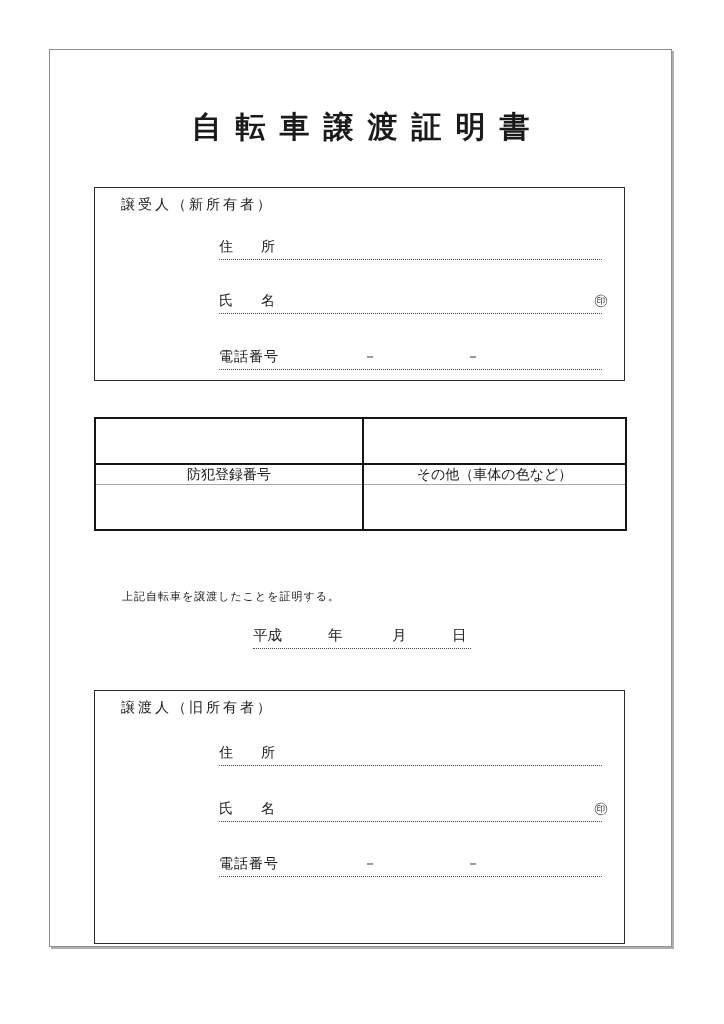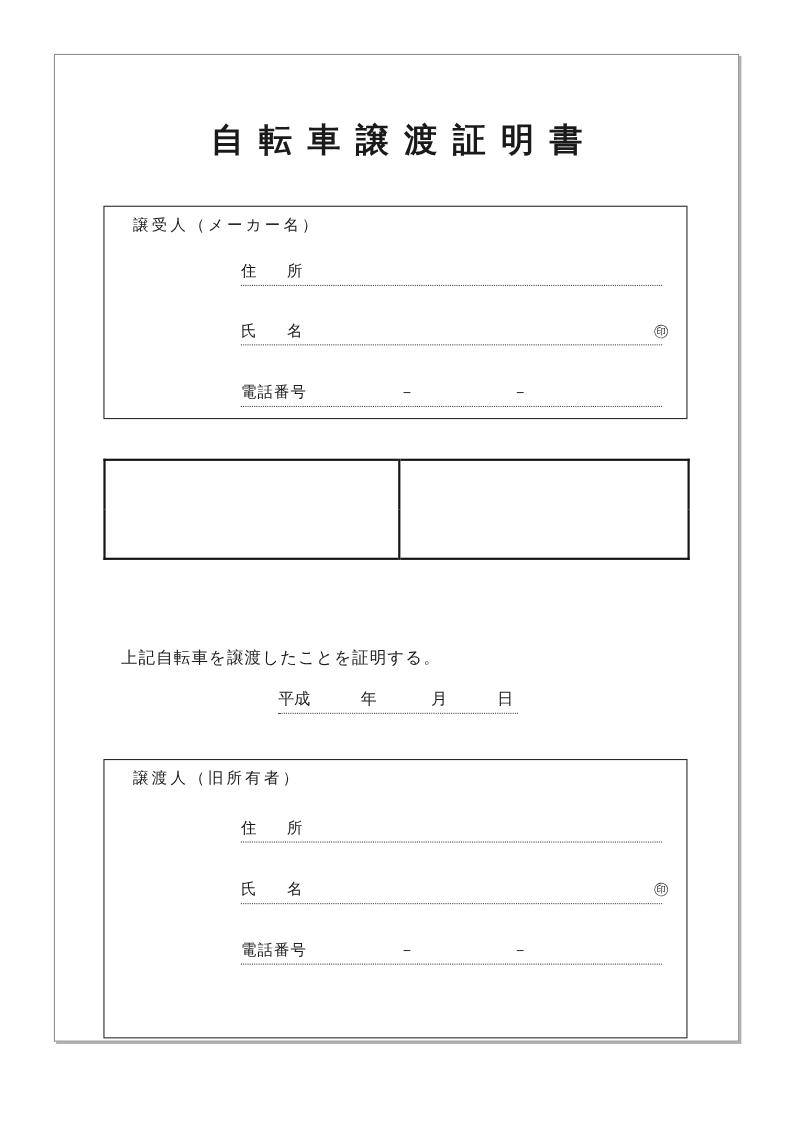--- a/index.html
+++ b/index.html
@@ -100,23 +100,23 @@
     padding: 0;
     vertical-align: middle;
   }
   table.vehicle-table td.blank { height: 44px; padding: 0; }
   table.vehicle-table .vsep { border-right: 2px solid #151515; }
   table.vehicle-table tr.second-header th { border-top: 2px solid #151515; }
   .spaced-wide { letter-spacing: 12px; padding-left: 12px; }
 
   .statement {
     position: absolute;
-    left: 110px;
+    left: 122px;
     top: 589px;
-    font-size: 15px;
+    font-size: 11px;
     letter-spacing: 1px;
     white-space: nowrap;
   }
   .date-line {
     position: absolute;
     left: 253px;
     top: 622px;
     width: 218px;
     height: 26px;
     border-bottom: 1.5px dotted #4a4a4a;
@@ -136,21 +136,21 @@
 </head>
 <body>
 
 <div class="page-frame">
 
   <h1 class="form-title" style="margin:0; position:absolute; left:0; right:0; top:57px; font-size:30px;">自転車譲渡証明書</h1>
 
 </div>
 
 <div class="owner-box" id="transferee-box">
-  <div class="box-heading">譲受人（メーカー名）</div>
+  <div class="box-heading">譲受人（新所有者）</div>
 
   <div class="field-row" style="top:37px;">
     <span class="flabel gapped">住　所</span>
   </div>
 
   <div class="field-row" style="top:91px;">
     <span class="flabel gapped">氏　名</span>
     <span class="seal">㊞</span>
   </div>
 
@@ -164,20 +164,24 @@
 <table class="vehicle-table">
   <colgroup>
       <col class="c1">
       <col class="c2">
     </colgroup>
   <tbody>
   <tr>
     <td class="blank vsep"></td>
     <td class="blank"></td>
   </tr>
+  <tr class="second-header">
+    <th class="vsep">防犯登録番号</th>
+    <th>その他（車体の色など）</th>
+  </tr>
   <tr>
     <td class="blank vsep"></td>
     <td class="blank"></td>
   </tr>
 </tbody>
   </table>
 
 <div class="statement">上記自転車を譲渡したことを証明する。</div>
 
 <div class="date-line">

